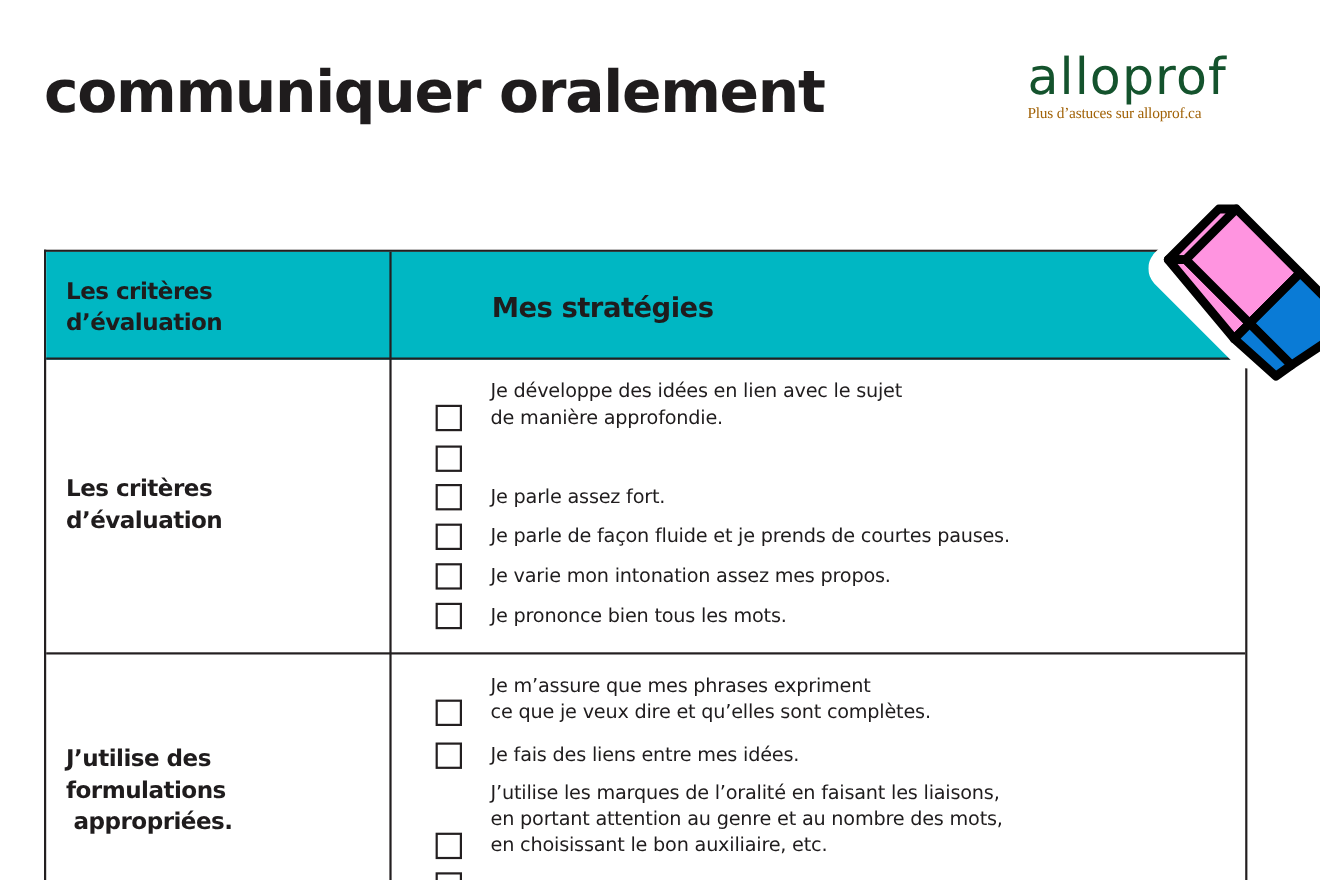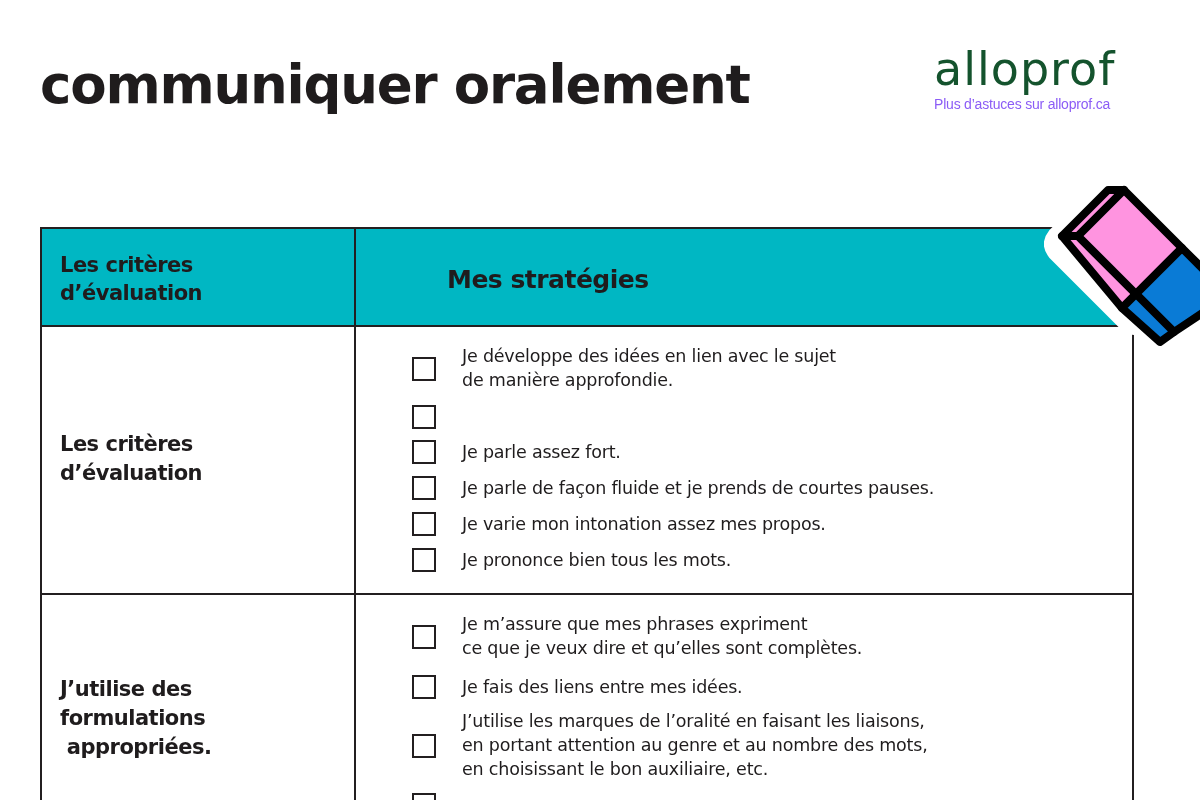--- a/index.html
+++ b/index.html
@@ -13,22 +13,22 @@
     font-family:"DejaVu Sans", sans-serif; font-weight:bold;
     font-size:53px; line-height:66px; letter-spacing:-1.2px; color:#1f1c1d;
   }
   .title span { display:block; }
   .brand { position:absolute; left:934px; top:44px; width:206px; }
   .brand-logo {
     display:block; font-family:"DejaVu Sans", sans-serif; font-weight:normal;
     font-size:46px; line-height:50px; letter-spacing:1px; color:#14532d;
   }
   .brand-tag {
-    display:block; margin-top:2px; font-family:Liberation Sans, sans-serif;
-    font-size:14px; color:#8b5cf6; letter-spacing:-0.2px;
+    display:block; margin-top:2px; font-family:Liberation Serif, serif;
+    font-size:14px; color:#a16207; letter-spacing:-0.2px;
   }
   .table {
     position:absolute; left:40px; top:227px; width:1094px; height:600px;
     border:2px solid #231f20; border-bottom:none; box-sizing:border-box;
   }
   .thead {
     position:absolute; left:0; top:0; right:0; height:96px;
     background:#00b7c3; border-bottom:2px solid #231f20;
   }
   .col-split {
@@ -50,21 +50,21 @@
   .row1 { top:96px; height:270px; border-bottom:2px solid #231f20; }
   .row2 { top:366px; height:240px; }
   .row-label {
     position:absolute; left:18px; width:280px;
     font-family:"DejaVu Sans", sans-serif; font-weight:bold; font-size:21px;
     line-height:29px; letter-spacing:-0.5px; color:#1f1c1d;
   }
   .row1 .row-label { top:105px; }
   .row2 .row-label { top:80px; }
   .items { position:absolute; left:354px; top:0; right:0; }
-  .item { position:absolute; left:16px; display:flex; align-items:center; }
+  .item { position:absolute; left:0; display:flex; align-items:flex-end; }
   .checkbox {
     width:24px; height:24px; border:2px solid #231f20; box-sizing:border-box;
     background:#fff; flex:none; cursor:pointer;
   }
   .item-text {
     margin-left:26px; margin-top:-1px;
     font-family:"DejaVu Sans", sans-serif; font-size:17.5px; line-height:24px;
     color:#1f1c1d; letter-spacing:-0.2px; white-space:pre-line;
   }
   .eraser { position:absolute; left:1044px; top:172px; width:160px; height:176px; }

